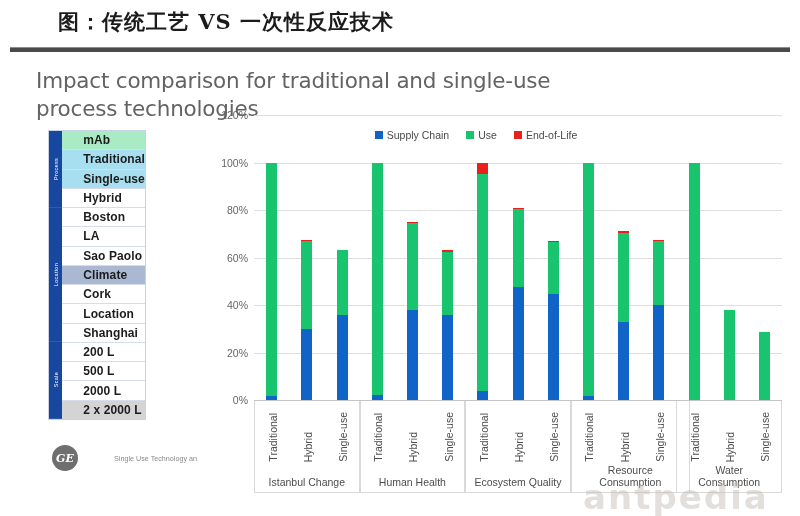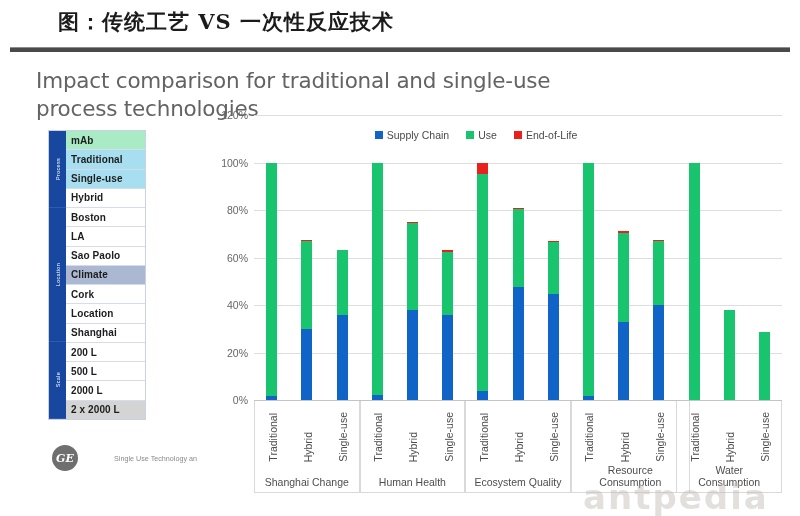--- a/index.html
+++ b/index.html
@@ -101,25 +101,25 @@
     transform: rotate(180deg);
     white-space: nowrap;
   }
   .matrix-rows {
     flex: 1;
     display: flex;
     flex-direction: column;
   }
   .mx-row {
     flex: 1;
-    font-size: 10px;
+    font-size: 12px;
     color: #1c1c1c;
     display: flex;
     align-items: center;
-    padding-left: 5px;
+    padding-left: 21px;
     box-sizing: border-box;
     border-bottom: 1px solid #d7dced;
     background: #ffffff;
     font-weight: bold;
     letter-spacing: 0.1px;
   }
   .mx-row:last-child { border-bottom: none; }
   .mx-row.hl-green   { background: #a9ebc4; }
   .mx-row.hl-cyan    { background: #a8dff0; }
   .mx-row.hl-slate   { background: #aab8d2; }
@@ -405,21 +405,21 @@
           <span class="legend-swatch" style="background: rgb(25, 196, 110);"></span>
           <span>Use</span>
         </div>
         <div class="legend-item">
           <span class="legend-swatch" style="background: rgb(232, 33, 28);"></span>
           <span>End-of-Life</span>
         </div>
       </div>
     <div id="groups-layer">
         <div class="group-box" style="left: 42px; width: 105.6px;">
-          <div class="group-label">Shanghai Change</div>
+          <div class="group-label">Istanbul Change</div>
           <div class="cat-label" style="left: 11.6px;">Traditional</div>
           <div class="cat-label" style="left: 46.8px;">Hybrid</div>
           <div class="cat-label" style="left: 82px;">Single-use</div>
         </div>
         <div class="group-box" style="left: 147.6px; width: 105.6px;">
           <div class="group-label">Human Health</div>
           <div class="cat-label" style="left: 11.6px;">Traditional</div>
           <div class="cat-label" style="left: 46.8px;">Hybrid</div>
           <div class="cat-label" style="left: 82px;">Single-use</div>
         </div>

